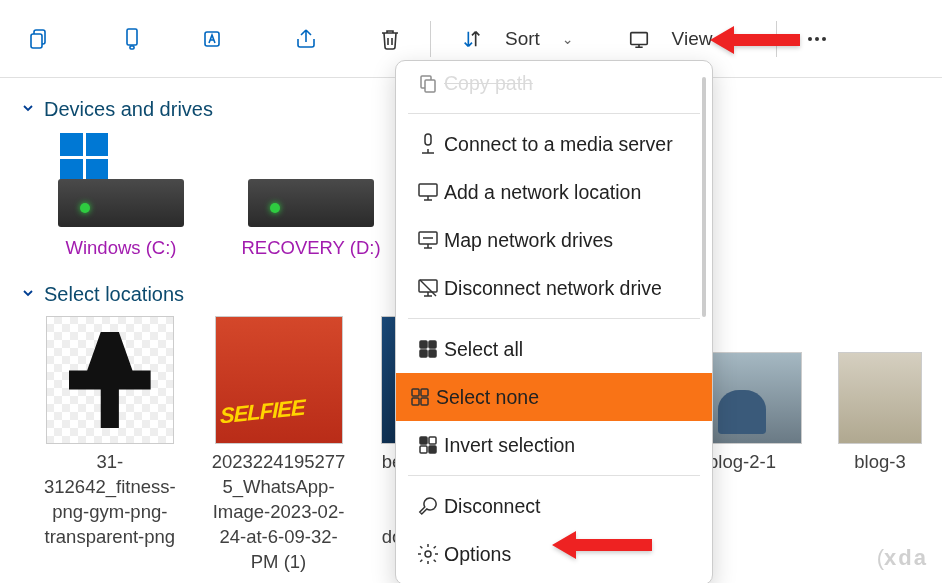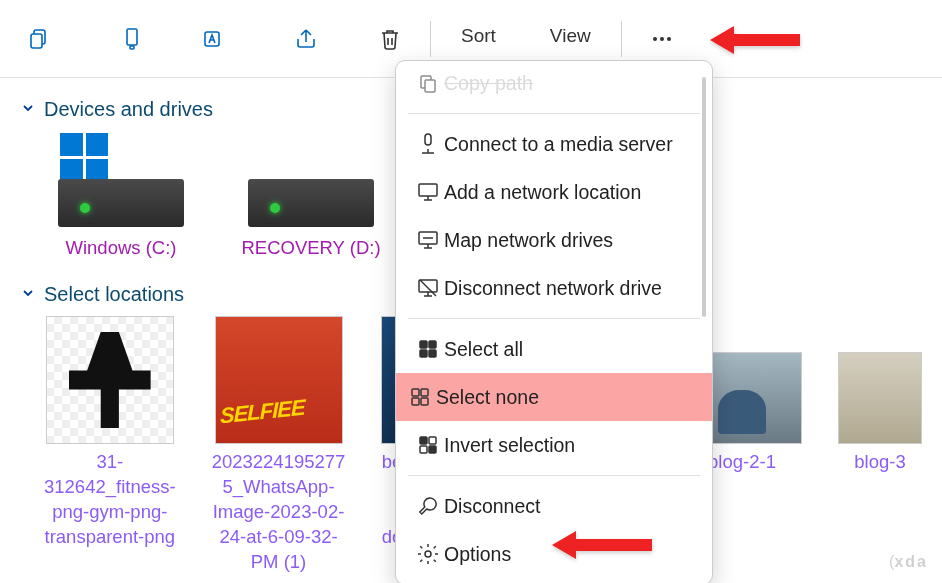--- a/index.html
+++ b/index.html
@@ -2,63 +2,63 @@
 <html><head>
   <meta charset="utf-8">
   <style>
     * { margin: 0; padding: 0; box-sizing: border-box; font-family: 'Segoe UI', sans-serif; }
     body { width: 942px; height: 583px; background: #fff; overflow: hidden; position: relative; }
     
     .toolbar { height: 78px; display: flex; align-items: center; padding: 0 16px; border-bottom: 1px solid #e0e0e0; gap: 8px; }
     .toolbar-icon-btn { width: 48px; height: 48px; display: flex; align-items: center; justify-content: center; border-radius: 4px; cursor: pointer; }
     .toolbar-icon-btn svg { width: 24px; height: 24px; }
     .toolbar-sep { width: 1px; height: 36px; background: #d0d0d0; margin: 0 8px; }
-    .toolbar-labeled { display: flex; align-items: center; gap: 10px; padding: 0 14px; height: 48px; cursor: pointer; font-size: 19px; color: #333; flex-direction: column; }
+    .toolbar-labeled { display: flex; align-items: center; gap: 22px; padding: 0 14px; height: 48px; cursor: pointer; font-size: 19px; color: #333; }
     .toolbar-labeled svg { width: 22px; height: 22px; }
     .chevron-down { font-size: 14px; color: #666; }
     
     .content { padding: 10px 20px; }
     .section-header { display: flex; align-items: center; gap: 8px; color: #0c4a6e; font-size: 20px; margin: 10px 0; cursor: pointer; }
     .section-chevron svg { width: 16px; height: 16px; }
     
     .items-row { display: flex; gap: 36px; margin: 10px 0 24px 24px; }
     .drive-item { width: 154px; text-align: center; cursor: pointer; }
     .drive-icon-box { width: 126px; height: 96px; margin: 0 auto 10px; position: relative; }
     .win-logo { position: absolute; top: 2px; left: 2px; width: 48px; height: 48px; display: grid; grid-template: 1fr 1fr / 1fr 1fr; gap: 3px; }
     .win-logo div { background: #0078d4; }
     .drive-body { position: absolute; bottom: 0; width: 126px; height: 48px; background: linear-gradient(#4a4a4a, #2a2a2a); border-radius: 3px; }
     .drive-led { position: absolute; bottom: 14px; left: 22px; width: 10px; height: 10px; background: #2ecc40; border-radius: 50%; box-shadow: 0 0 6px #2ecc40; }
     .drive-item-label { font-size: 18.5px; color: #a21caf; }
     
     .file-item { width: 154px; text-align: center; cursor: pointer; }
     .thumb { width: 128px; height: 128px; margin: 0 auto 6px; background: #ddd; border: 1px solid #ccc; display: flex; align-items: center; justify-content: center; overflow:hidden; position:relative; }
-    .file-item-label { font-size: 18.5px; color: #8b5cf6; line-height: 1.35; word-wrap: break-word; }
+    .file-item-label { font-size: 18.5px; color: #404040; line-height: 1.35; word-wrap: break-word; }
     
     
     .tb-fit { background: repeating-conic-gradient(#eee 0% 25%, #fff 0% 50%) 50%/16px 16px; }
     .tb-fit::after { content:""; position:absolute; inset:12% 14%; background:#111; clip-path: polygon(40% 0,60% 0,75% 40%,95% 40%,95% 60%,60% 60%,60% 100%,40% 100%,40% 60%,5% 60%,5% 40%,25% 40%);}  
     .tb-selfie { background: linear-gradient(#d4472a,#b92c18); }
     .tb-selfie::after { content:"SELFIEE"; position:absolute; left:4px; bottom:18px; font-size:22px; font-weight:900; font-style:italic; color:#ffd400; letter-spacing:-1px; transform:skewY(-6deg);}
     .tb-best { background: linear-gradient(135deg,#1a4a7a,#0d2b4a); }
     .tb-blog2 { background: linear-gradient(#a5b8c2,#6a7a85); display:flex; align-items:flex-end; justify-content:center;}
     .tb-blog2::after{content:""; width:40%; height:48%; margin-bottom:8%; background:#3a5a7a; border-radius:45% 45% 8% 8%;}
     .tb-blog3 { background: linear-gradient(#d5cfc0,#b0a890); }
     
     .menu { position: absolute; top: 60px; left: 395px; width: 318px; background: #fff; border: 1px solid #ccc; border-radius: 10px; box-shadow: 0 8px 24px rgba(0,0,0,.18); padding: 6px 0; z-index: 100; }
     .menu-item { display: flex; align-items: center; gap: 4px; padding: 12px 20px; font-size: 19.5px; color: #222; cursor: pointer; }
-    .menu-item.hovered { background: #fca5a5; padding-left: 12px; }
+    .menu-item.hovered { background: #f97316; padding-left: 12px; }
     .menu-item svg { width: 24px; height: 24px; stroke: #333; stroke-width: 1.5; fill: none; flex-shrink:0;}
     .menu-sep { height: 1px; background: #e0e0e0; margin: 6px 12px; }
     .menu-scroll-track { position:absolute; top:16px; right:6px; width:4px; height:240px; background:#ccc; border-radius:2px;}
     
     
     .red-arrow { position: absolute; z-index: 200; }
     .red-arrow svg { filter: drop-shadow(0 2px 2px rgba(0,0,0,.2)); }
     
-    .xda-watermark { position: absolute; bottom: 12px; right: 14px; font-size: 16px; font-weight: 700; letter-spacing: 2px; color: rgba(120,120,120,.35); font-family: sans-serif; z-index:50;}
+    .xda-watermark { position: absolute; bottom: 12px; right: 14px; font-size: 22px; font-weight: 700; letter-spacing: 2px; color: rgba(120,120,120,.35); font-family: sans-serif; z-index:50;}
     .xda-watermark::before { content:"("; font-weight:400; margin-right:-2px;}
   </style>
 </head>
 <body>
 
 <div class="toolbar">
   <div class="toolbar-icon-btn">
     <svg viewBox="0 0 24 24" fill="none" stroke="#0067c0" stroke-width="1.6">
         <rect x="6" y="3" width="11" height="14" rx="2"></rect>
         <rect x="3" y="7" width="11" height="14" rx="2" fill="#fff"></rect>

